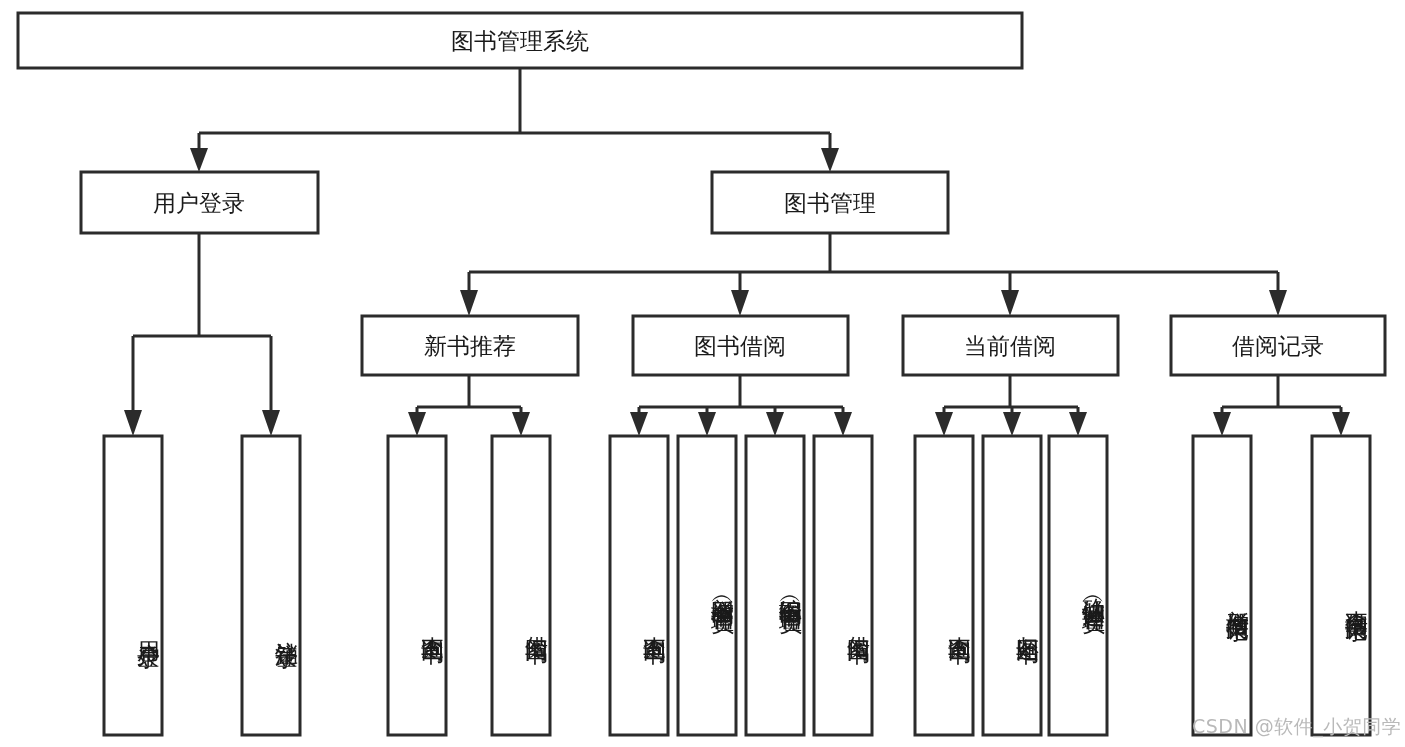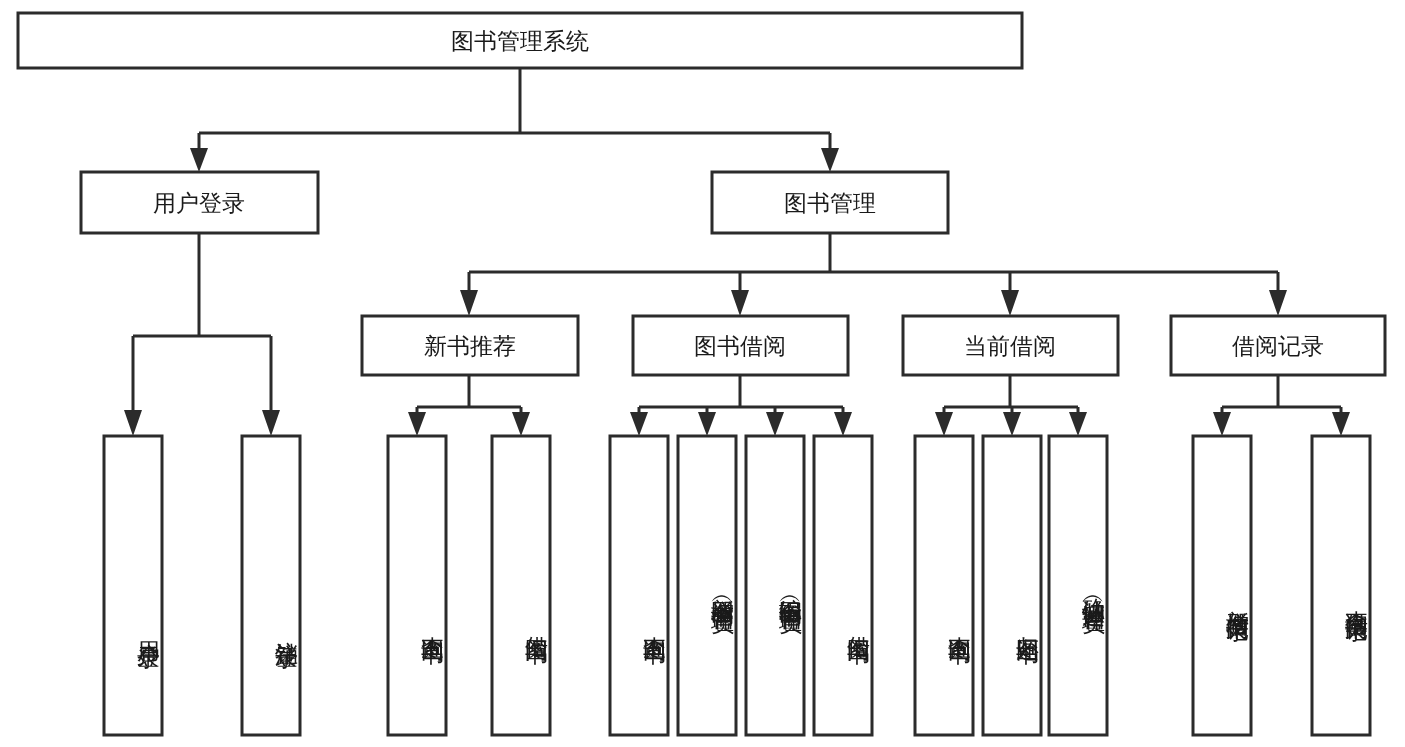--- a/index.html
+++ b/index.html
@@ -231,14 +231,15 @@
   <div class="node-label-v" style="left:746px; top:436px; width:58px; height:299px; padding-top:6px; box-sizing:border-box;">编辑图书（管理员）</div>
   <div class="node-label-v" style="left:814px; top:436px; width:58px; height:299px; padding-top:72px; box-sizing:border-box;">借阅图书</div>
 
   <div class="node-label-v" style="left:915px; top:436px; width:58px; height:299px; padding-top:72px; box-sizing:border-box;">查询图书</div>
   <div class="node-label-v" style="left:983px; top:436px; width:58px; height:299px; padding-top:72px; box-sizing:border-box;">归还图书</div>
   <div class="node-label-v" style="left:1049px; top:436px; width:58px; height:299px; padding-top:6px; box-sizing:border-box;">确认归还（管理员）</div>
 
   <div class="node-label-v" style="left:1193px; top:436px; width:58px; height:299px; padding-top:24px; box-sizing:border-box;">新增借阅记录</div>
   <div class="node-label-v" style="left:1312px; top:436px; width:58px; height:299px; padding-top:24px; box-sizing:border-box;">查询借阅记录</div>
 
+  <div class="watermark" style="left:1192px; top:714px;">CSDN @软件_小贺同学</div>
 
 </div>
 
 </body></html>

